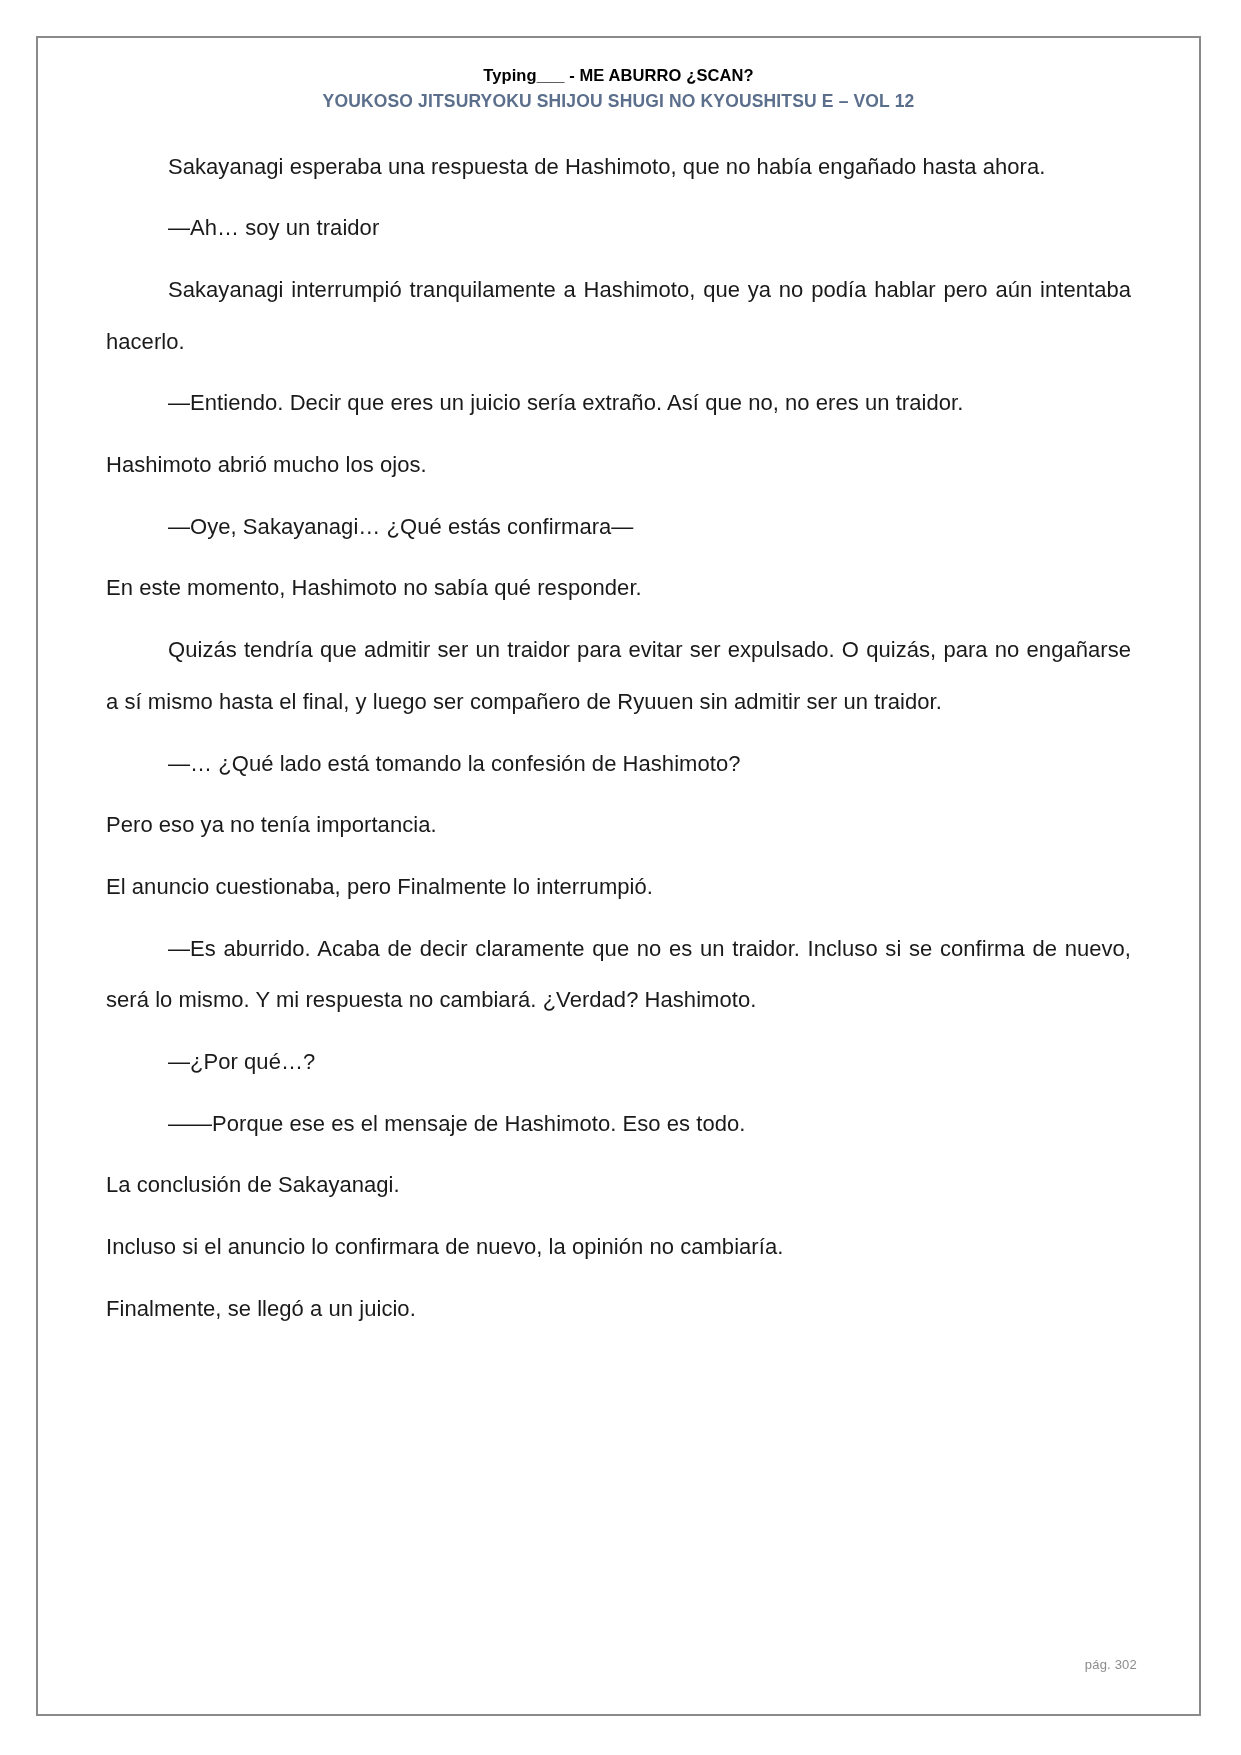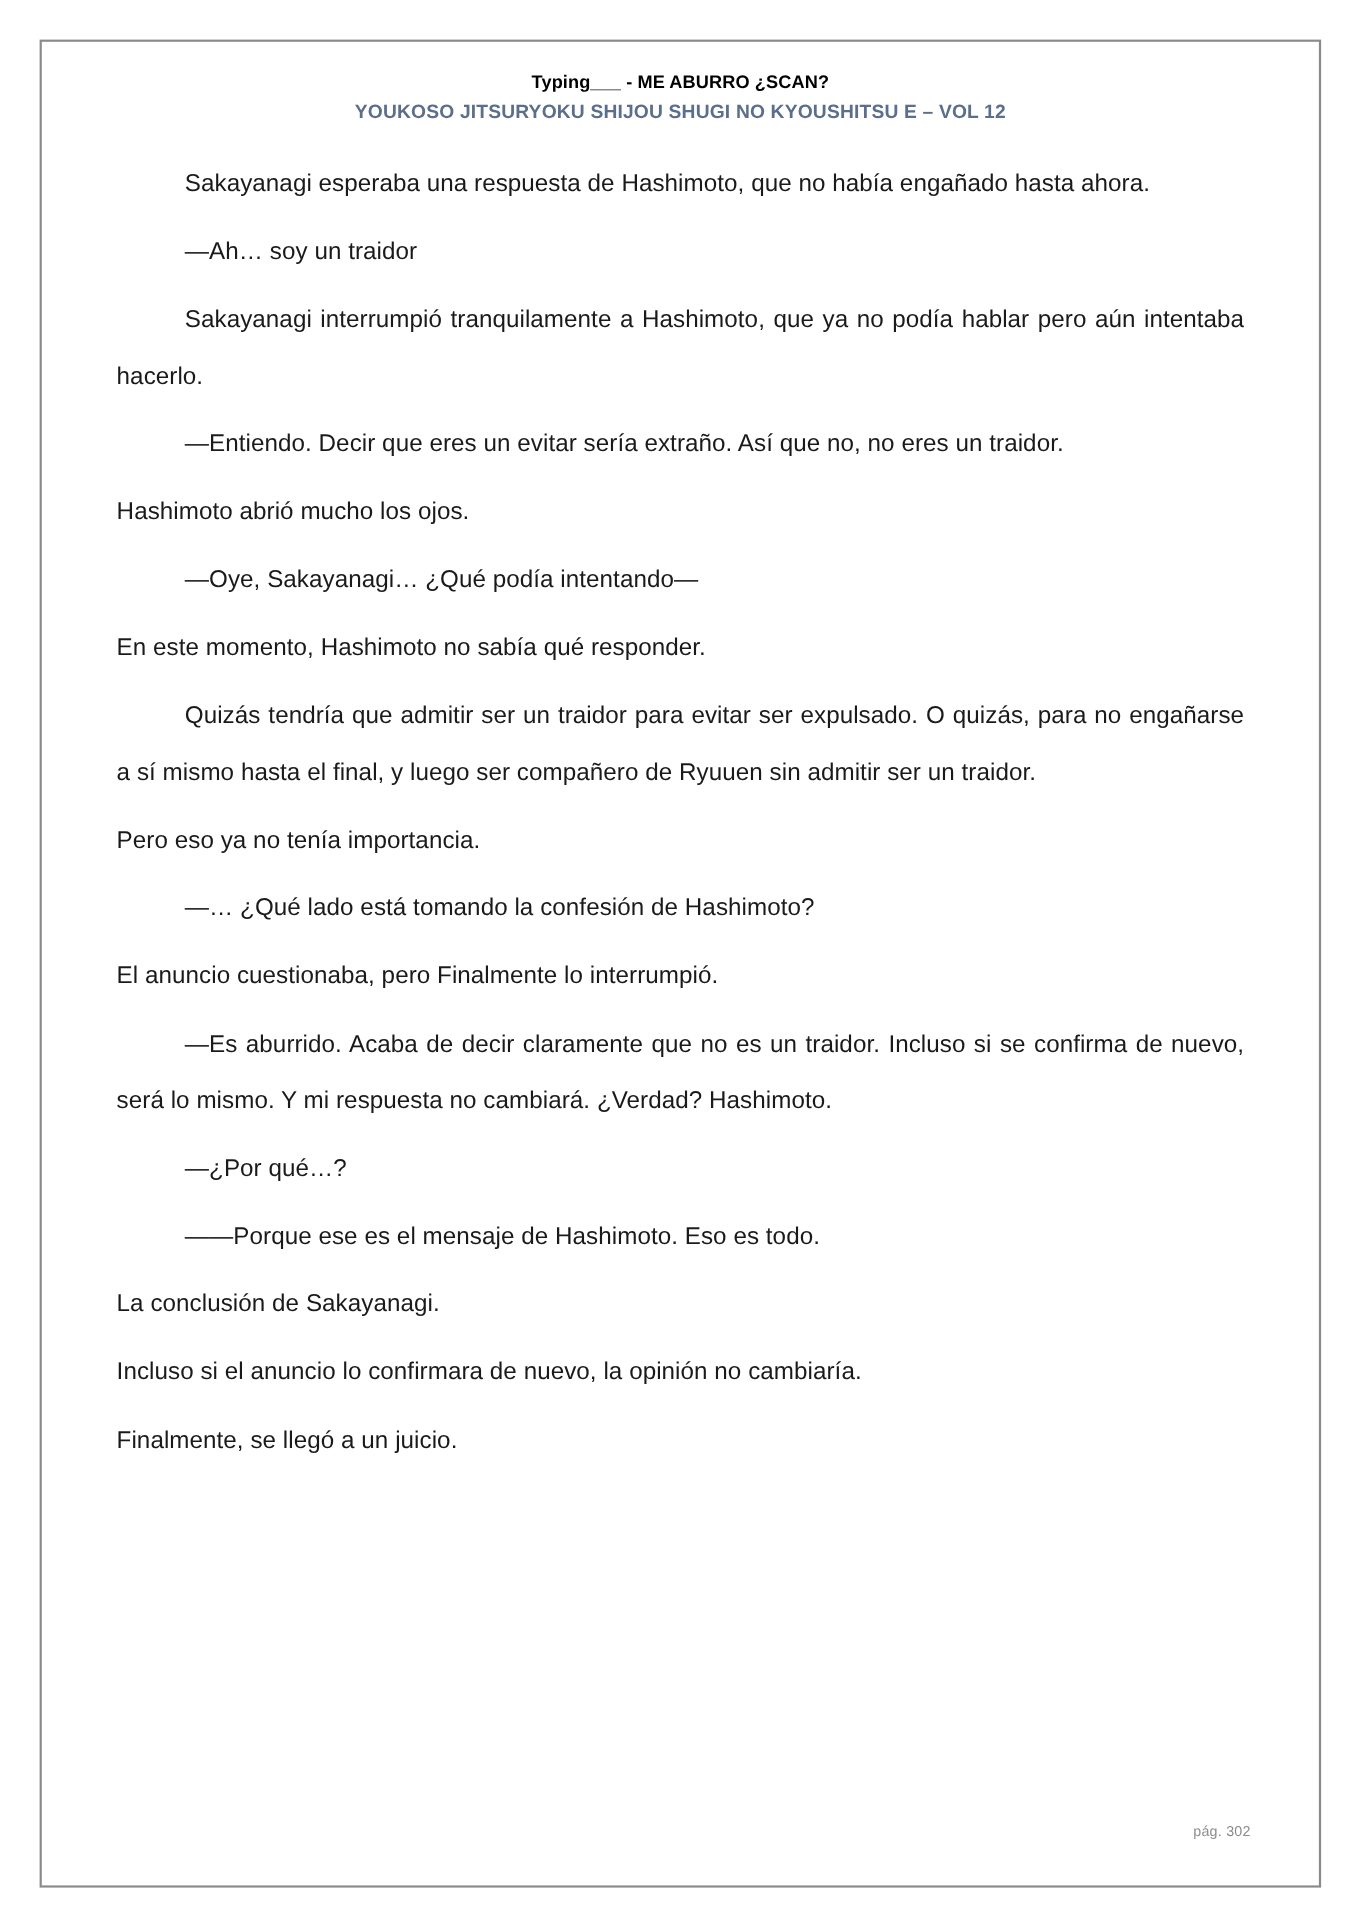--- a/index.html
+++ b/index.html
@@ -97,27 +97,27 @@
 
     <div class="header">
       <div class="header-line1">Typing___ - ME ABURRO ¿SCAN?</div>
       <div class="header-line2">YOUKOSO JITSURYOKU SHIJOU SHUGI NO KYOUSHITSU E – VOL 12</div>
     </div>
 
     <div class="body-text">
       <p class="para indent">Sakayanagi esperaba una respuesta de Hashimoto, que no había engañado hasta ahora.</p>
       <p class="para single">—Ah… soy un traidor</p>
       <p class="para indent">Sakayanagi interrumpió tranquilamente a Hashimoto, que ya no podía hablar pero aún intentaba hacerlo.</p>
-      <p class="para single">—Entiendo. Decir que eres un evitar sería extraño. Así que no, no eres un traidor.</p>
+      <p class="para single">—Entiendo. Decir que eres un juicio sería extraño. Así que no, no eres un traidor.</p>
       <p class="para single-noindent">Hashimoto abrió mucho los ojos.</p>
-      <p class="para single">—Oye, Sakayanagi… ¿Qué podía intentando—</p>
+      <p class="para single">—Oye, Sakayanagi… ¿Qué estás confirmara—</p>
       <p class="para single-noindent">En este momento, Hashimoto no sabía qué responder.</p>
       <p class="para indent">Quizás tendría que admitir ser un traidor para evitar ser expulsado. O quizás, para no engañarse a sí mismo hasta el final, y luego ser compañero de Ryuuen sin admitir ser un traidor.</p>
+      <p class="para single">—… ¿Qué lado está tomando la confesión de Hashimoto?</p>
       <p class="para single-noindent">Pero eso ya no tenía importancia.</p>
-      <p class="para single">—… ¿Qué lado está tomando la confesión de Hashimoto?</p>
       <p class="para single-noindent">El anuncio cuestionaba, pero Finalmente lo interrumpió.</p>
       <p class="para indent">—Es aburrido. Acaba de decir claramente que no es un traidor. Incluso si se confirma de nuevo, será lo mismo. Y mi respuesta no cambiará. ¿Verdad? Hashimoto.</p>
       <p class="para single">—¿Por qué…?</p>
       <p class="para single">——Porque ese es el mensaje de Hashimoto. Eso es todo.</p>
       <p class="para single-noindent">La conclusión de Sakayanagi.</p>
       <p class="para single-noindent">Incluso si el anuncio lo confirmara de nuevo, la opinión no cambiaría.</p>
       <p class="para single-noindent">Finalmente, se llegó a un juicio.</p>
     </div>
 
   </div>

